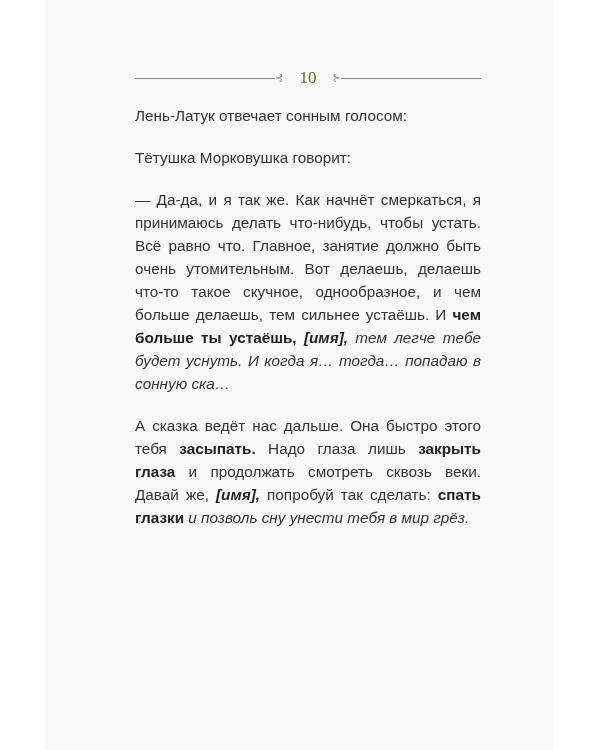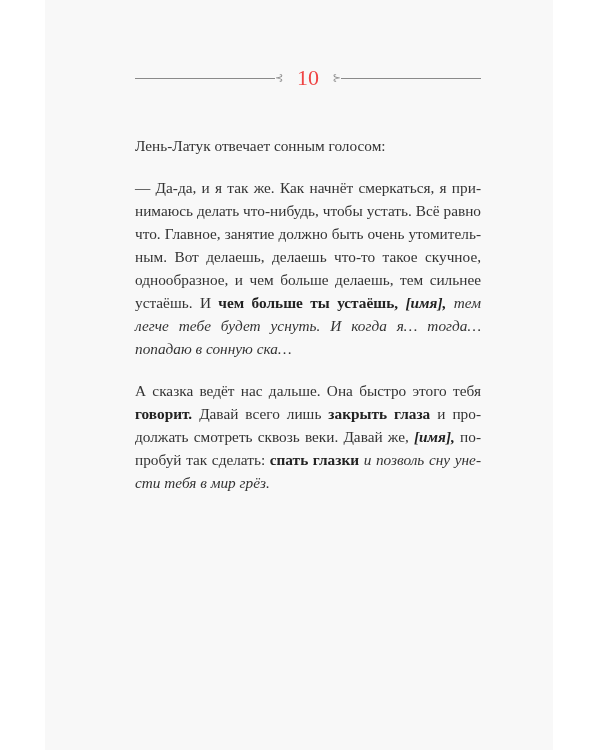--- a/index.html
+++ b/index.html
@@ -29,33 +29,32 @@
     .header .ornament {
       position: absolute; top: 4px; font-size: 10px; color: #8a8a8a;
       font-family: "DejaVu Sans", sans-serif; line-height: 16px;
     }
     .header .ornament.left { left: 140px; }
     .header .ornament.right { right: 140px; }
     .header .page-number {
       position: absolute; left: 0; right: 0; top: 2px;
       text-align: center;
       font-family: "Liberation Serif", serif;
-      font-size: 22px; color: #ef4444; line-height: 20px;
+      font-size: 17px; color: #4d7c0f; line-height: 20px;
     }
     .text {
       position: absolute;
       left: 90px; top: 104px;
       width: 346px;
-      font-family: Liberation Serif, serif;
+      font-family: Liberation Sans, sans-serif;
       font-size: 15.3px;
       line-height: 23px;
       color: #333333;
       text-align: justify;
       hyphens: manual;
-      margin-top: 30px;
     }
     .text p { margin: 0; }
     .text p.gap { margin-top: 19px; }
     .text p.gap2 { margin-top: 39px; }
     .text b { font-weight: bold; color: #222; }
     .text i { font-style: italic; }
   </style>
 </head>
 <body>
 
@@ -64,17 +63,18 @@
   <div class="header">
     <div class="rule left"></div>
     <span class="ornament left">⊰</span>
     <div class="page-number">10</div>
     <span class="ornament right">⊱</span>
     <div class="rule right"></div>
   </div>
 
   <div class="text">
     <p><span>Лень-Латук отвечает сонным голосом:</span></p>
+    <p class="gap"><span>Тётушка Морковушка говорит:</span></p>
     <p class="gap"><span>— Да-да, и я так же. Как начнёт смеркаться, я при­нимаюсь делать что-нибудь, чтобы устать. Всё равно что. Главное, занятие должно быть очень утомитель­ным. Вот делаешь, делаешь что-то такое скучное, однообразное, и чем больше делаешь, тем сильнее устаёшь. И </span><b>чем больше ты устаёшь, </b><b><i>[имя],</i></b><i> тем лег­че тебе будет уснуть. И когда я… тогда… попадаю в сонную ска…</i></p>
-    <p class="gap"><span>А сказка ведёт нас дальше. Она быстро этого тебя </span><b>говорит.</b><span> Давай всего лишь </span><b>закрыть глаза</b><span> и про­должать смотреть сквозь веки. Давай же, </span><b><i>[имя],</i></b><span> по­пробуй так сделать: </span><b>спать глазки</b><i> и позволь сну уне­сти тебя в мир грёз.</i></p>
+    <p class="gap"><span>А сказка ведёт нас дальше. Она быстро этого тебя </span><b>засыпать.</b><span> Надо глаза лишь </span><b>закрыть глаза</b><span> и про­должать смотреть сквозь веки. Давай же, </span><b><i>[имя],</i></b><span> по­пробуй так сделать: </span><b>спать глазки</b><i> и позволь сну уне­сти тебя в мир грёз.</i></p>
   </div>
 
 </div>
 
 </body></html>

